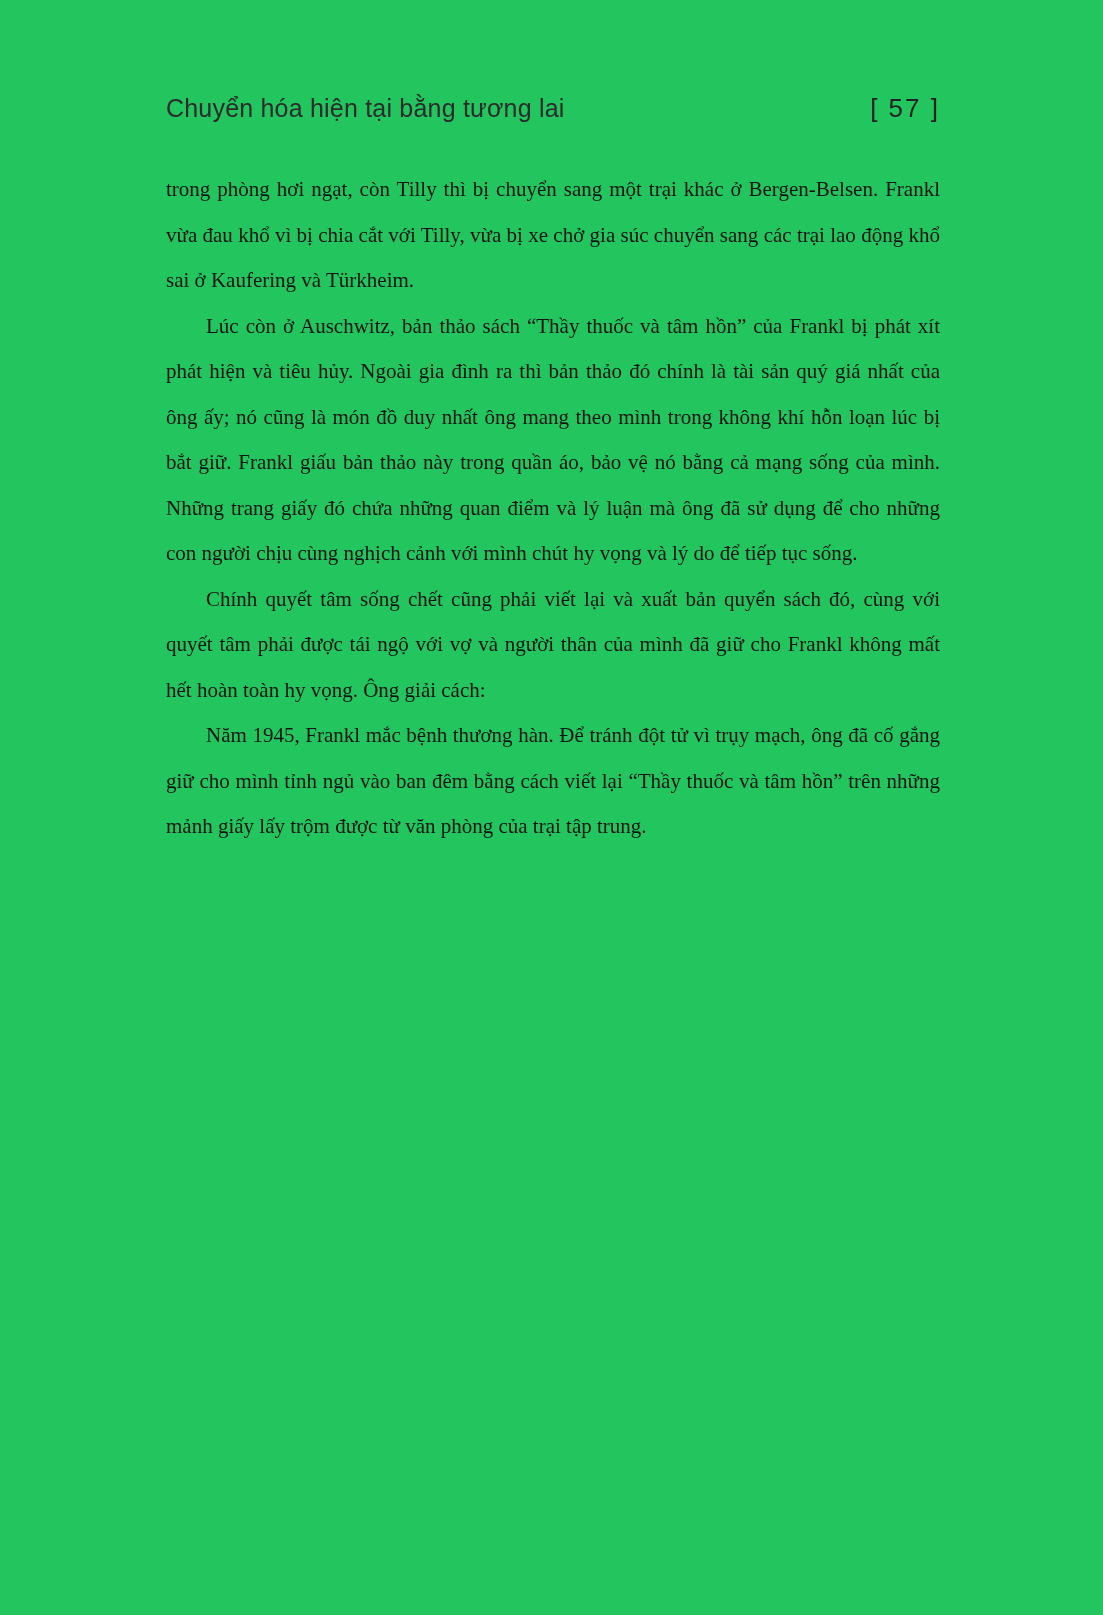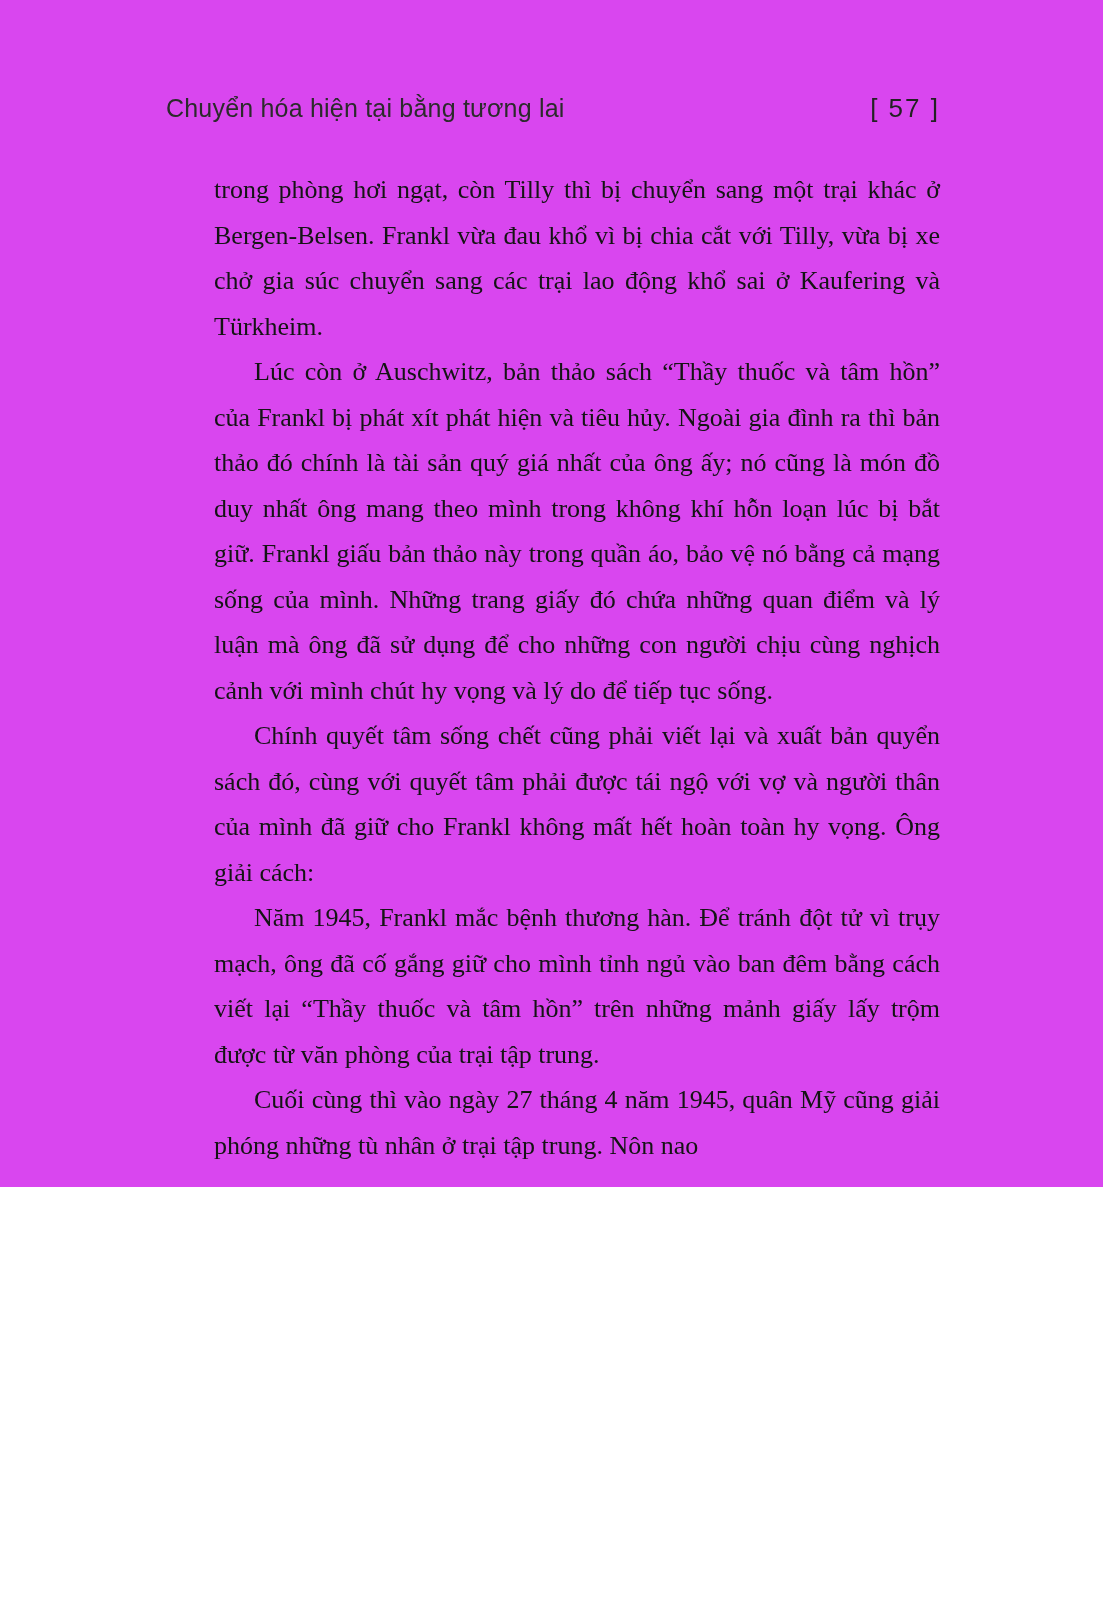--- a/index.html
+++ b/index.html
@@ -3,23 +3,23 @@
 <meta charset="utf-8">
 <style>
   html, body {
     margin: 0;
     padding: 0;
     background: #ffffff;
   }
   .page {
     position: relative;
     width: 1103px;
-    height: 1187px;
+    height: 1615px;
     box-sizing: border-box;
-    background: #d946ef;
+    background: #22c55e;
     color: #161616;
     padding: 93px 163px 0 166px;
     overflow: hidden;
   }
   .running-header {
     display: flex;
     justify-content: space-between;
     align-items: baseline;
     font-family: "Liberation Sans", sans-serif;
     color: #2b2b2b;
@@ -29,26 +29,25 @@
     letter-spacing: 0.2px;
   }
   .page-number {
     font-size: 26px;
     letter-spacing: 2px;
     color: #222222;
   }
   .body-text {
     margin-top: 43px;
     font-family: "Liberation Serif", serif;
-    font-size: 26px;
+    font-size: 21px;
     line-height: 45.5px;
     text-align: justify;
     text-justify: inter-word;
     color: #141414;
-    margin-left: 48px;
   }
   .para {
     margin: 0;
     text-indent: 40px;
   }
   .para.no-indent {
     text-indent: 0;
   }
   .quote {
     margin: 0 78px 0 50px;
@@ -64,16 +63,15 @@
   <header class="running-header">
     <span class="running-title">Chuyển hóa hiện tại bằng tương lai</span>
     <span class="page-number">[ 57 ]</span>
   </header>
 
   <section class="body-text">
     <p class="para no-indent">trong phòng hơi ngạt, còn Tilly thì bị chuyển sang một trại khác ở Bergen-Belsen. Frankl vừa đau khổ vì bị chia cắt với Tilly, vừa bị xe chở gia súc chuyển sang các trại lao động khổ sai ở Kaufering và Türkheim.</p>
     <p class="para">Lúc còn ở Auschwitz, bản thảo sách “Thầy thuốc và tâm hồn” của Frankl bị phát xít phát hiện và tiêu hủy. Ngoài gia đình ra thì bản thảo đó chính là tài sản quý giá nhất của ông ấy; nó cũng là món đồ duy nhất ông mang theo mình trong không khí hỗn loạn lúc bị bắt giữ. Frankl giấu bản thảo này trong quần áo, bảo vệ nó bằng cả mạng sống của mình. Những trang giấy đó chứa những quan điểm và lý luận mà ông đã sử dụng để cho những con người chịu cùng nghịch cảnh với mình chút hy vọng và lý do để tiếp tục sống.</p>
     <p class="para">Chính quyết tâm sống chết cũng phải viết lại và xuất bản quyển sách đó, cùng với quyết tâm phải được tái ngộ với vợ và người thân của mình đã giữ cho Frankl không mất hết hoàn toàn hy vọng. Ông giải cách:</p>
     <p class="para">Năm 1945, Frankl mắc bệnh thương hàn. Để tránh đột tử vì trụy mạch, ông đã cố gắng giữ cho mình tỉnh ngủ vào ban đêm bằng cách viết lại “Thầy thuốc và tâm hồn” trên những mảnh giấy lấy trộm được từ văn phòng của trại tập trung.</p>
-    <p class="para">Cuối cùng thì vào ngày 27 tháng 4 năm 1945, quân Mỹ cũng giải phóng những tù nhân ở trại tập trung. Nôn nao</p>
   </section>
 
 </main>
 
 </body></html>

